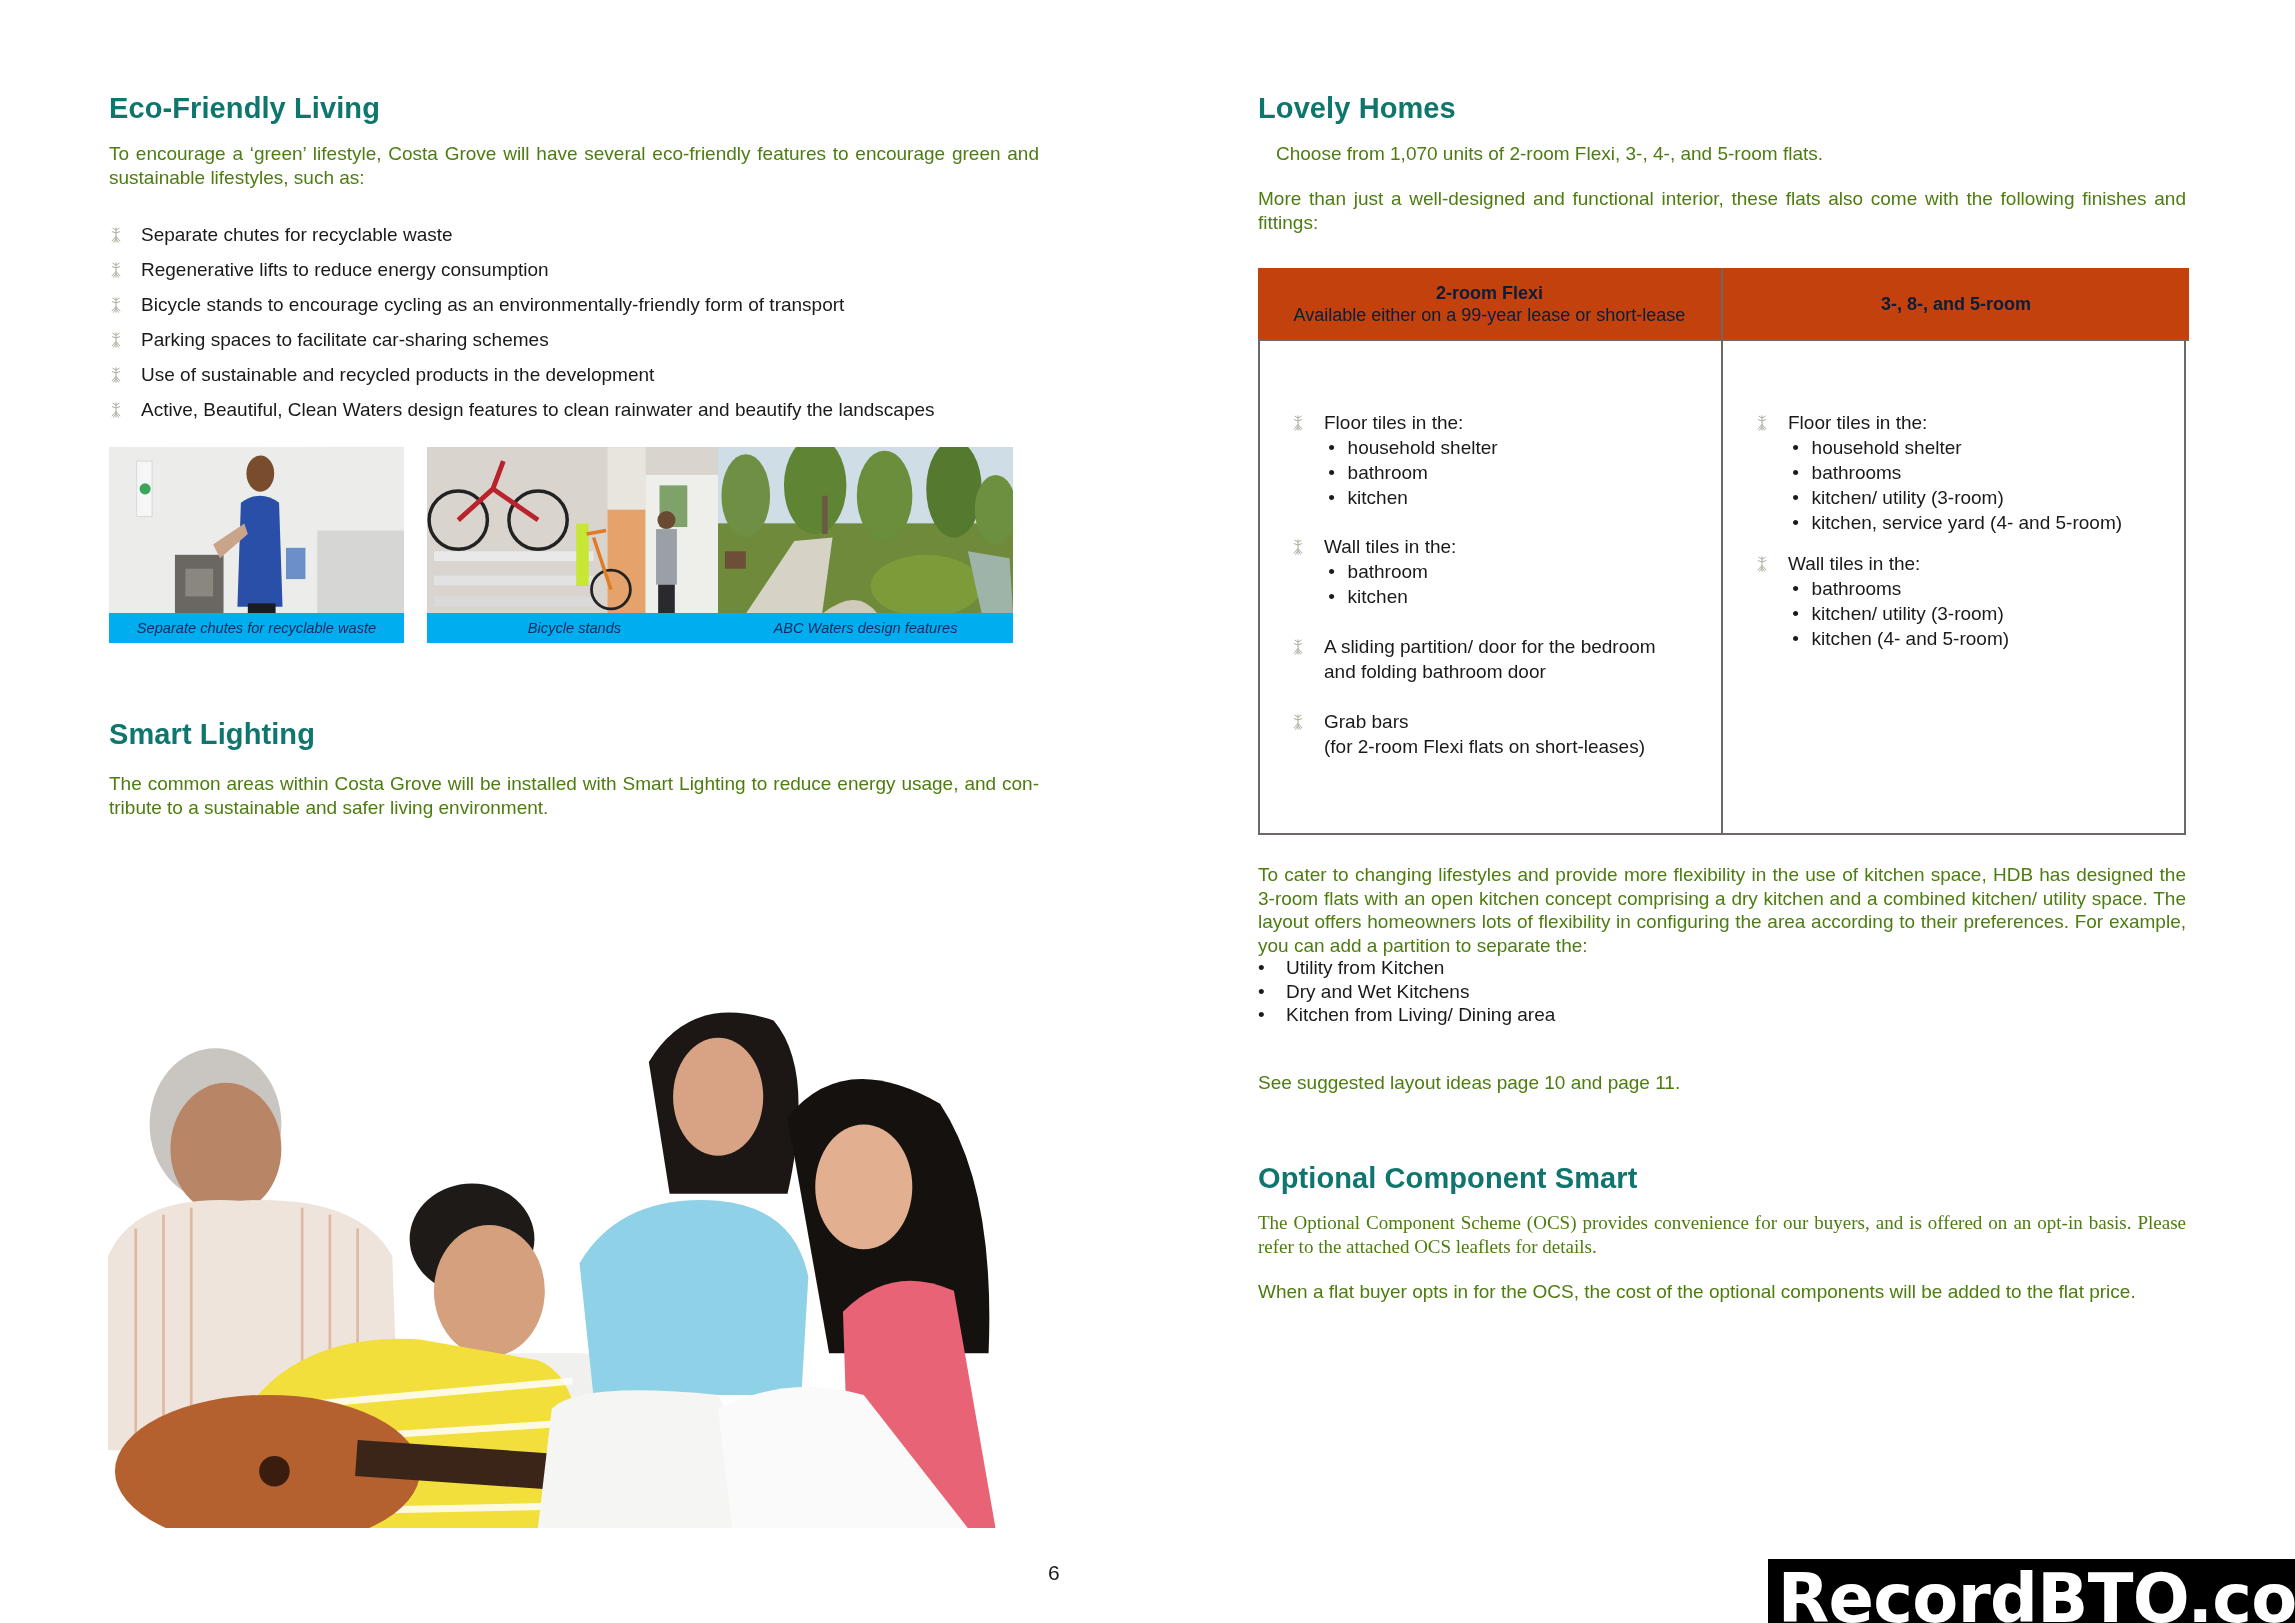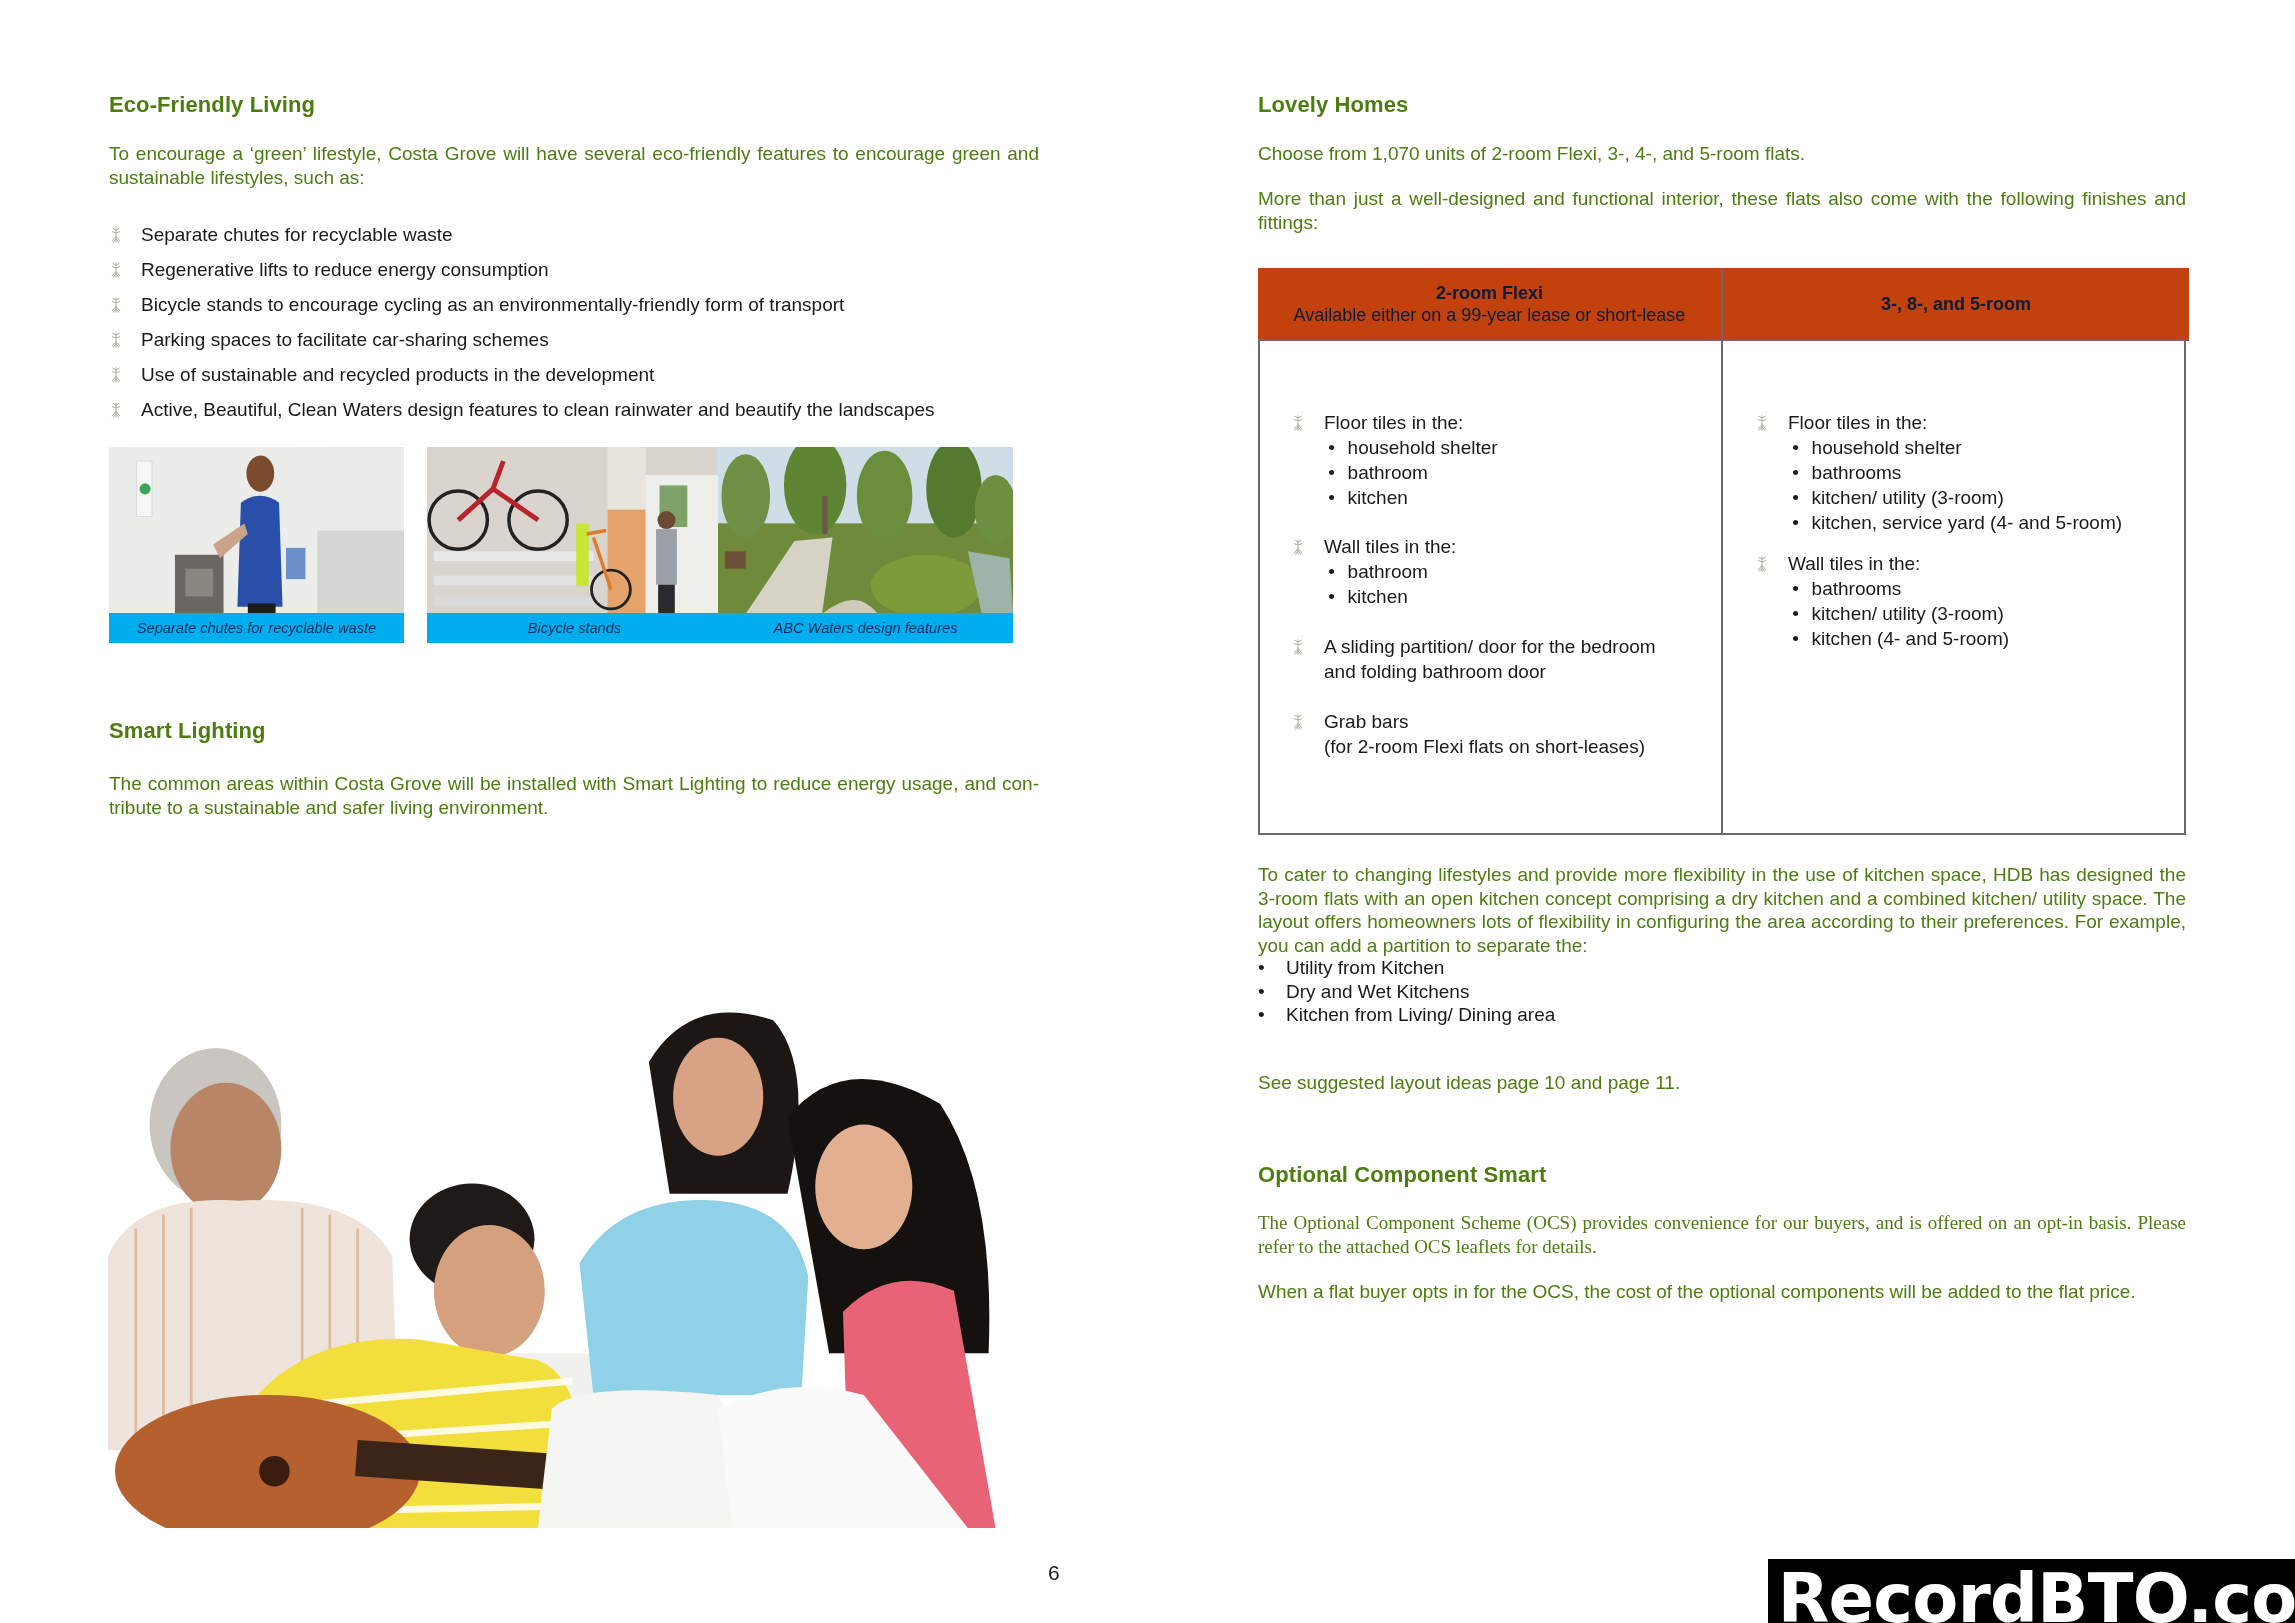--- a/index.html
+++ b/index.html
@@ -7,22 +7,22 @@
     body { position: relative; font-family: "Liberation Sans", sans-serif; color: #1a1a1a; }
 
     .page { position: absolute; top: 0; height: 1623px; }
     .page-left { left: 0; width: 1148px; }
     .page-right { left: 1148px; width: 1148px; }
 
     .heading {
       position: absolute;
       font-family: "Liberation Sans", sans-serif;
       font-weight: bold;
-      font-size: 22px;
-      color: #4d7c0f;
+      font-size: 29px;
+      color: #0f766e;
       letter-spacing: 0.1px;
     }
     .para {
       position: absolute;
       font-size: 19px;
       line-height: 23.6px;
       color: #4d7c0f;
       text-align: justify;
     }
 
@@ -296,21 +296,21 @@
     </svg>
   </div>
 
   <div class="page-number">6</div>
 </div>
 
 <div class="page page-right">
 
   <h2 class="heading" style="left:110px; top:92px;">Lovely Homes</h2>
 
-  <p class="para" style="left:110px; top:142px; width:928px;">Choose from 1,070 units of 2-room Flexi, 3-, 4-, and 5-room flats.</p>
+  <p class="para" style="left:128px; top:142px; width:928px;">Choose from 1,070 units of 2-room Flexi, 3-, 4-, and 5-room flats.</p>
 
   <p class="para" style="left:110px; top:187px; width:928px;">More than just a well-designed and functional interior, these flats also come with the following finishes and fittings:</p>
 
   <div class="finishes-table">
     <div class="t-head">
       <div class="th th-1">
         <span class="th-title">2-room Flexi</span>
         <span>Available either on a 99-year lease or short-lease</span>
       </div>
       <div class="th th-2">

